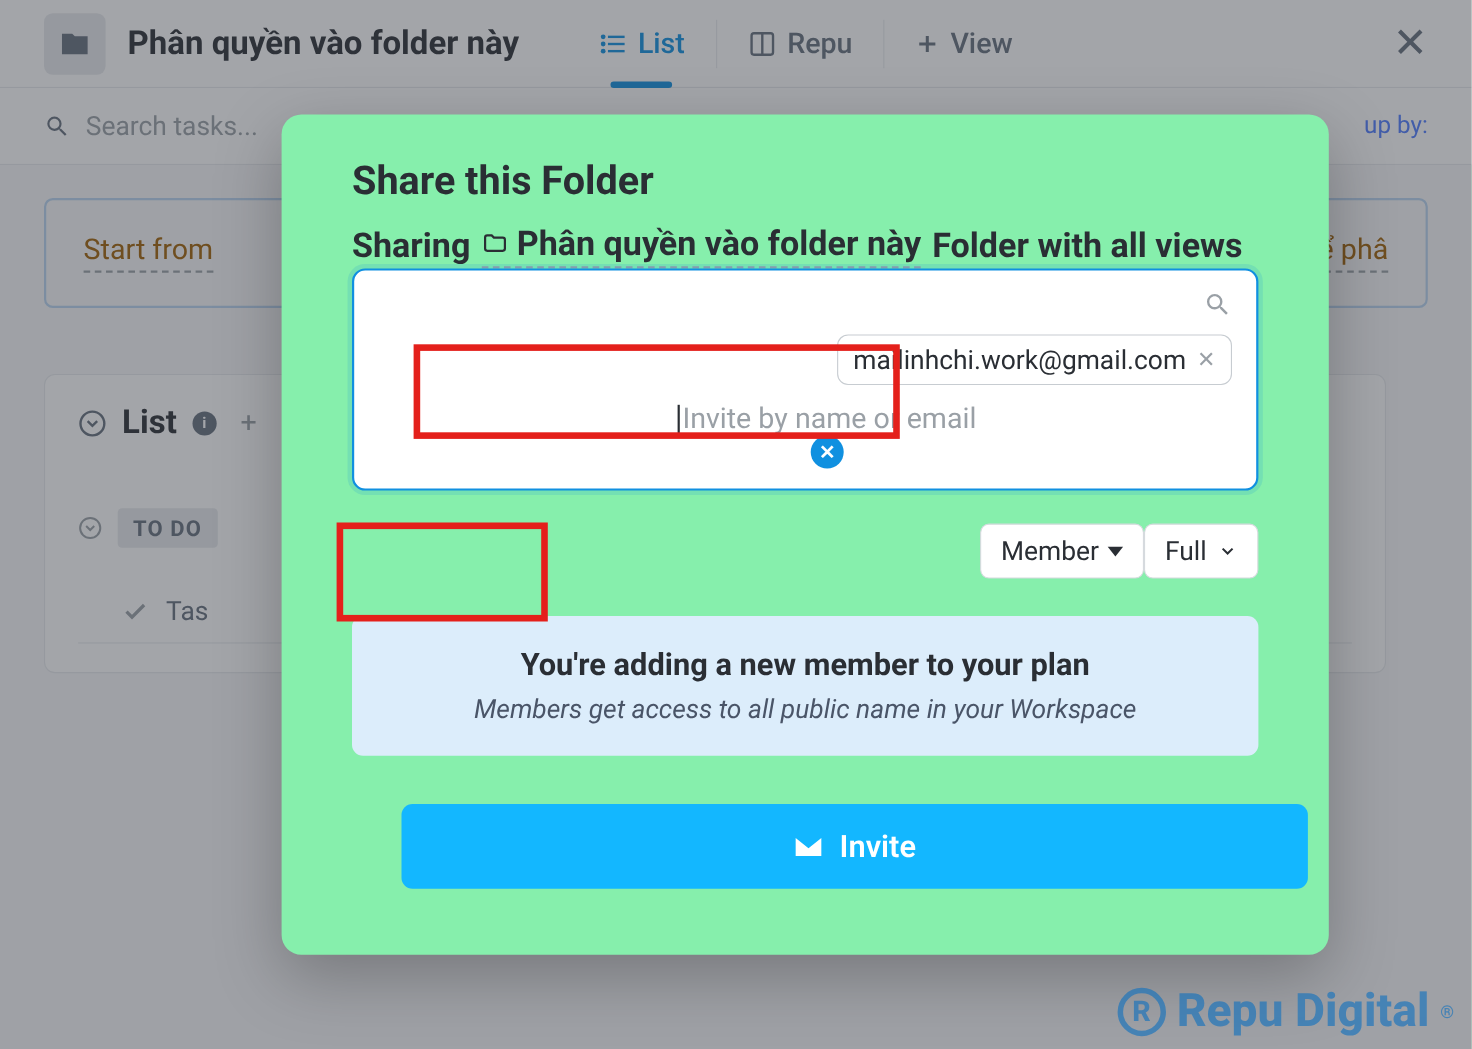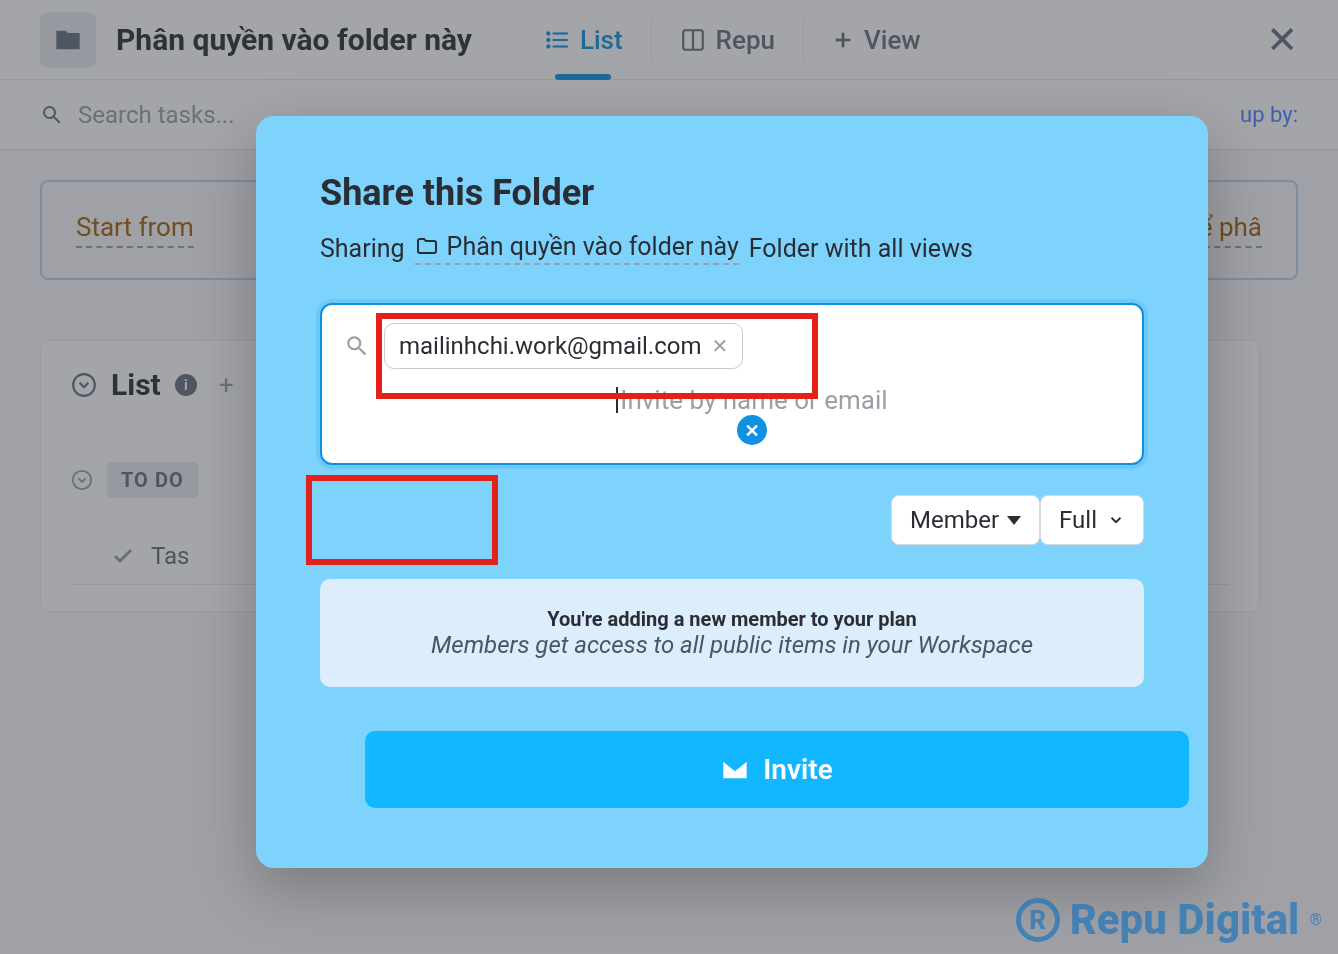--- a/index.html
+++ b/index.html
@@ -37,45 +37,45 @@
   .todo-row .chev2 { width:22px; height:22px;}
   .todo-badge { background:#e8eaed; padding: 6px 14px; border-radius:4px; font-size:20px; font-weight:700; color:#656f7d; letter-spacing:1px;}
   .task-row { display:flex; align-items:center; gap:16px; padding: 14px 0 14px 40px; border-bottom: 1px solid #e8eaed;}
   .task-row .check { width:24px; height:24px;}
   .task-row span { font-size: 24px; color:#656f7d;}
 
   
   .scrim { position: absolute; inset: 0; background: rgba(50,55,65,0.45); }
 
   
-  .modal { position: absolute; left: 256px; top: 116px; width: 952px; background: #7dd3fc; border-radius: 18px; padding: 56px 64px 60px 64px; box-shadow: 0 20px 60px rgba(0,0,0,0.25); }
+  .modal { position: absolute; left: 256px; top: 104px; width: 952px; background: #86efac; border-radius: 18px; padding: 39px 64px 60px 64px; box-shadow: 0 20px 60px rgba(0,0,0,0.25); }
   .modal h1 { font-size: 36px; font-weight: 700; color: #2a2e34; margin-bottom: 18px; }
-  .sharing-line { display: flex; align-items: center; gap: 10px; font-size: 25px; color: #2a2e34; margin-bottom: 38px;}
+  .sharing-line { display: flex; align-items: center; gap: 10px; font-size: 31px; color: #2a2e34;  font-weight: bold;}
   .sharing-line .dashed { border-bottom: 2px dashed #9aa0a6; padding-bottom: 2px; display:inline-flex; align-items:center; gap:8px;}
   .sharing-line svg { width: 24px; height: 24px; stroke: #2a2e34; fill:none; stroke-width:2;}
 
   .invite-box { border: 2px solid #1090e0; border-radius: 12px; padding: 18px 22px; position: relative; background:#fff; box-shadow: 0 0 0 4px rgba(16,144,224,0.15);}
-  .invite-inner { display:flex; align-items:center; gap:14px; flex-wrap: wrap;}
+  .invite-inner { display:flex; align-items:flex-end; gap:14px; flex-wrap: wrap; flex-direction: column;}
   .invite-inner > svg.search { width:26px; height:26px; fill:#9aa0a6;}
   .chip { display:inline-flex; align-items:center; gap:10px; border:1px solid #c7ccd1; border-radius: 10px; padding: 8px 14px; font-size:24px; color:#2a2e34;}
   .chip .x { font-size:20px; color:#9aa0a6; cursor:pointer;}
   .invite-input-row { display:flex; align-items:center; margin-top: 16px; margin-left: 40px; justify-content: space-between; flex-direction: column;}
   .invite-ph { font-size: 26px; color:#9aa0a6; position:relative;}
   .invite-ph::before { content:""; position:absolute; left:0; top:2px; bottom:2px; width:2px; background:#2a2e34;}
   .invite-ph span{ margin-left:4px;}
   .clear-badge { width:30px; height:30px; border-radius:50%; background:#1090e0; color:#fff; display:flex; align-items:center; justify-content:center; font-weight:700; font-size:18px;}
 
   .role-row { display:flex; align-items:center; justify-content: flex-end; margin-top: 30px;}
   .role-btn { display:inline-flex; align-items:center; gap:8px; border:1px solid #d6dade; border-radius:8px; padding: 10px 18px; font-size:24px; color:#2a2e34; background:#fff; cursor:pointer;}
   .role-btn .caret { width:0;height:0;border-left:7px solid transparent;border-right:7px solid transparent;border-top:9px solid #2a2e34;}
   .perm-btn { display:inline-flex; align-items:center; gap:10px; border:1px solid #d6dade; border-radius:8px; padding: 10px 18px; font-size:24px; color:#2a2e34; background:#fff; cursor:pointer;}
   .perm-btn svg{ width:18px; height:18px; stroke:#2a2e34; stroke-width:2.5; fill:none;}
 
   .info-panel { background:#dcedfb; border-radius:10px; padding: 28px 30px; margin-top: 34px; text-align:center;}
-  .info-panel .t1 { font-size:20px; font-weight:700; color:#2a2e34; }
+  .info-panel .t1 { font-size:28px; font-weight:700; color:#2a2e34; margin-bottom:10px;}
   .info-panel .t2 { font-size:24px; font-style:italic; color:#4a5568;}
 
   .invite-btn { width:100%; margin-top: 44px; background:#13b7ff; color:#fff; border:none; border-radius:10px; padding: 22px 0; font-size:28px; font-weight:600; display:flex; align-items:center; justify-content:center; gap:14px; cursor:pointer;margin-left:45px;}
   .invite-btn svg { width:28px; height:28px; fill:#fff;}
 
   
   .hl { position:absolute; border: 6px solid #e4201b; pointer-events:none;}
   .hl1 { left: 376px; top: 313px; width: 442px; height: 86px;}
   .hl2 { left: 306px; top: 475px; width: 192px; height: 90px;}
 
@@ -202,21 +202,21 @@
     <button class="perm-btn">
       <span>Full</span>
       <svg viewBox="0 0 24 24">
           <polyline points="6 9 12 15 18 9"></polyline>
         </svg>
     </button>
   </div>
 
   <div class="info-panel">
     <div class="t1">You're adding a new member to your plan</div>
-    <div class="t2">Members get access to all public items in your Workspace</div>
+    <div class="t2">Members get access to all public name in your Workspace</div>
   </div>
 
   <button class="invite-btn">
     <svg viewBox="0 0 24 24">
         <path d="M2 5h20v14H2z M2 5l10 8 10-8"></path>
       </svg>
     <span>Invite</span>
   </button>
 </div>
 

